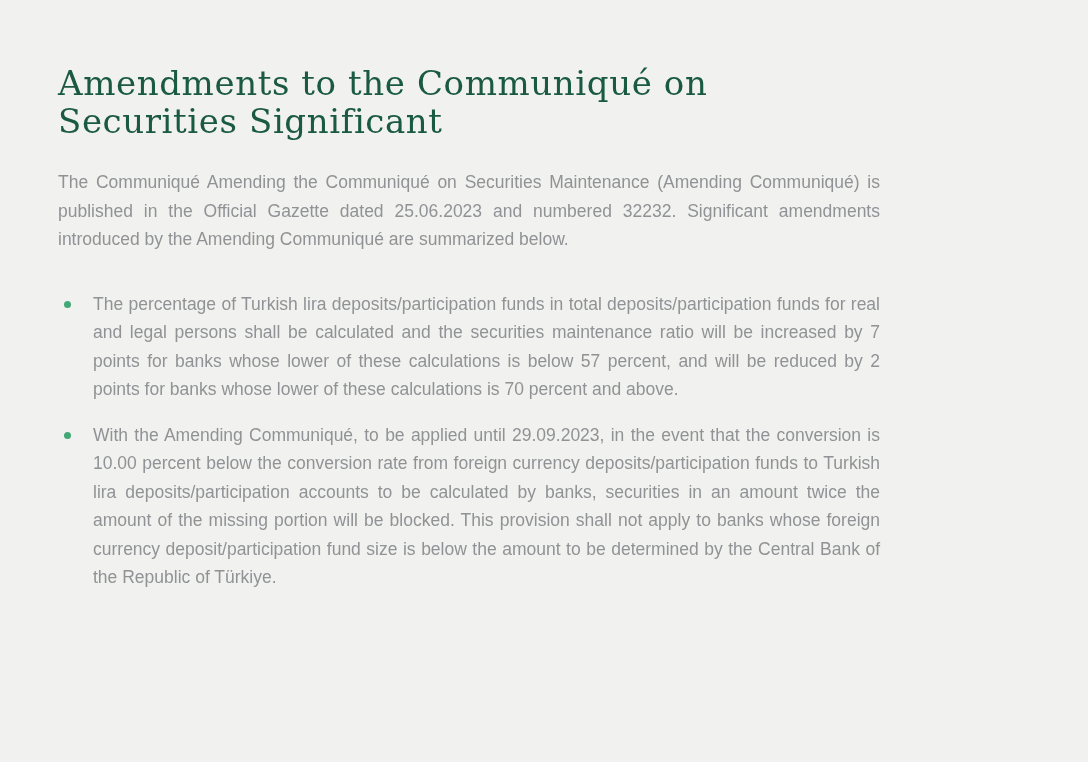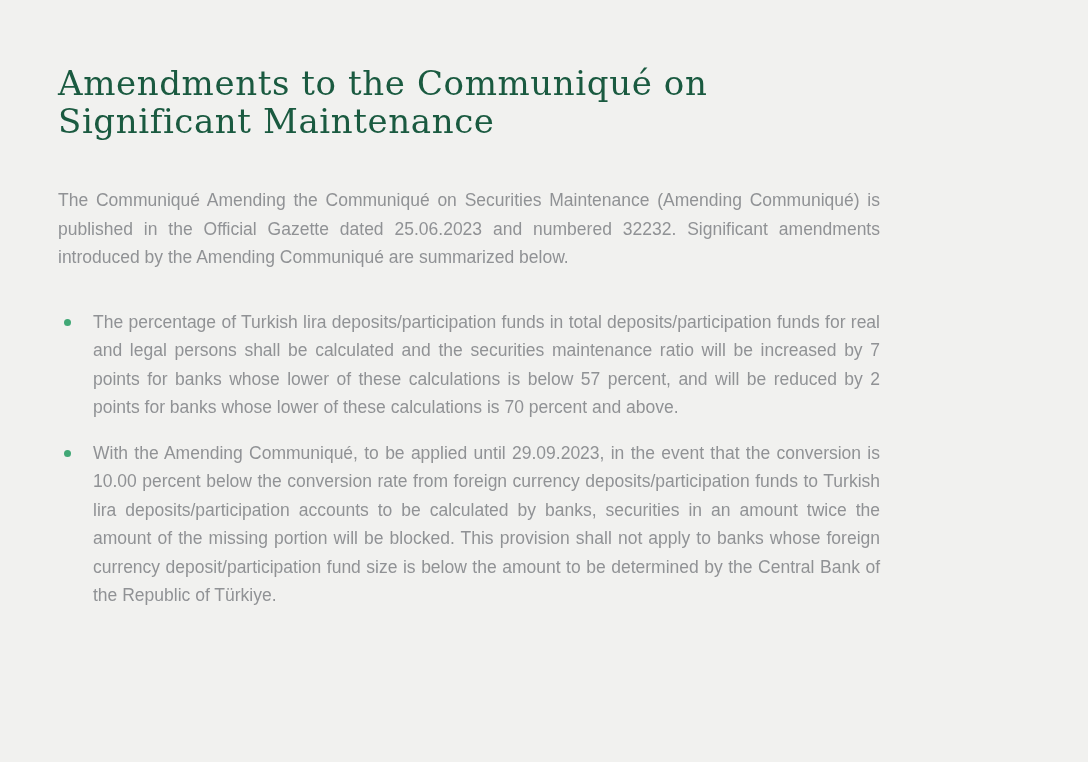--- a/index.html
+++ b/index.html
@@ -27,21 +27,21 @@
   }
   h1.title span { display: block; }
   .date {
     margin-top: 14px;
     font-size: 17px;
     font-weight: 700;
     letter-spacing: 0.2px;
     color: #41a876;
   }
   .intro {
-    margin-top: 46px;
+    margin-top: 28px;
     font-size: 17.5px;
     line-height: 28.5px;
     color: #909295;
     text-align: justify;
   }
   ul.amendments {
     margin-top: 36px;
     list-style: none;
   }
   ul.amendments li {
@@ -63,21 +63,21 @@
     background: #41a876;
   }
 </style>
 </head>
 <body>
 
 <main class="page">
 
   <h1 class="title">
     <span>Amendments to the Communiqué on</span>
-    <span>Significant Maintenance</span>
+    <span>Securities Significant</span>
   </h1>
 
 
   <p class="intro">The Communiqué Amending the Communiqué on Securities Maintenance (Amending Communiqué) is published in the Official Gazette dated 25.06.2023 and numbered 32232. Significant amendments introduced by the Amending Communiqué are summarized below.</p>
 
   <ul class="amendments">
     <li>
       <span class="bullet-dot"></span>
       <span>The percentage of Turkish lira deposits/participation funds in total deposits/participation funds for real and legal persons shall be calculated and the securities maintenance ratio will be increased by 7 points for banks whose lower of these calculations is below 57 percent, and will be reduced by 2 points for banks whose lower of these calculations is 70 percent and above.</span>
     </li>

